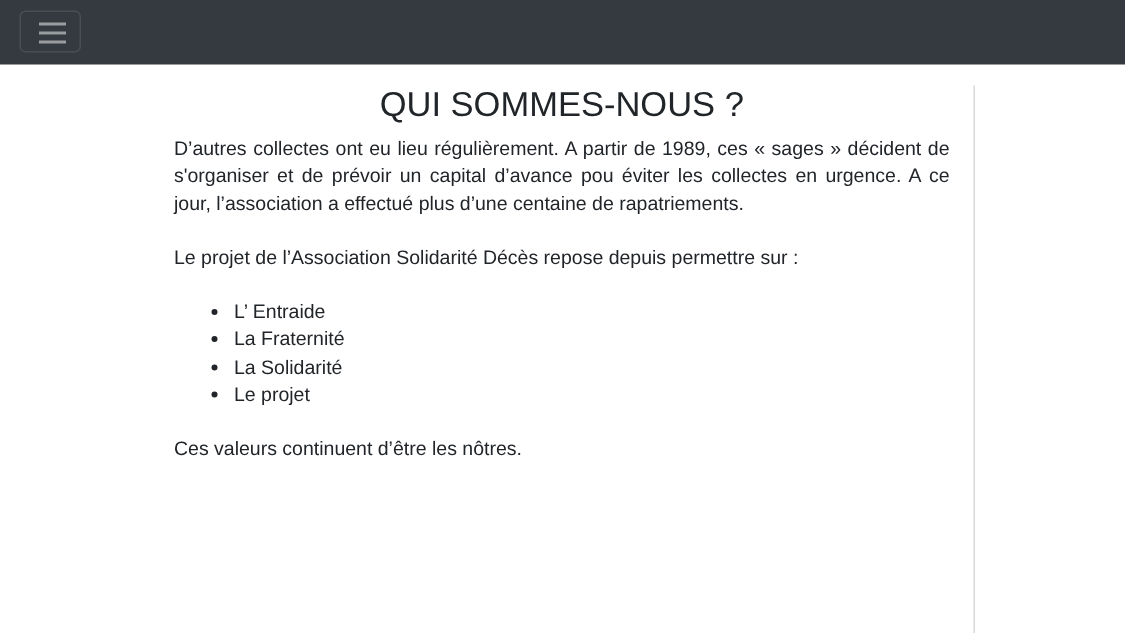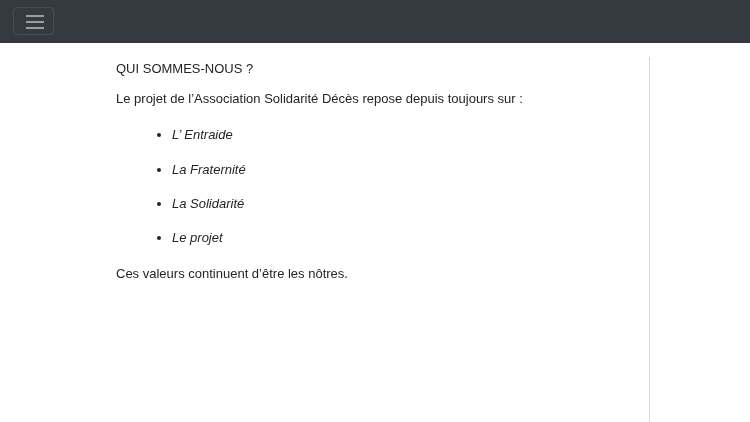--- a/index.html
+++ b/index.html
@@ -22,45 +22,46 @@
     .toggler .bar {
       position: absolute; left: 12px; width: 18px; height: 2px;
       background: rgba(255,255,255,0.5);
     }
     .toggler .b1 { top: 7px; } .toggler .b2 { top: 13px; } .toggler .b3 { top: 19px; }
     .content {
       position: absolute; left: 116px; top: 56px; width: 517px;
       font-size: 13px; line-height: 18.3px;
     }
     .title {
-      font-size: 13px; font-weight: normal; 
+      font-size: 23px; font-weight: normal; text-align: center;
       margin: 0 0 8px 0; line-height: 26px; color: #212529;
     }
     p { margin: 0 0 18px 0; text-align: justify; }
     ul { margin: 0 0 18px 0; padding-left: 40px; }
-    ul li { margin: 16px; font-style: italic; }
+    ul li { margin: 0; }
     .divider {
       position: absolute; left: 649px; top: 57px; width: 1px; height: 365px;
       background: #d9d9d9;
     }
   </style>
 </head>
 <body>
 
 <div class="navbar">
   <div class="toggler">
     <span>
       <span class="bar b1"></span><span class="bar b2"></span><span class="bar b3"></span>
     </span>
   </div>
 </div>
 
 <div class="content">
   <h1 class="title">QUI SOMMES-NOUS ?</h1>
-  <p>Le projet de l’Association Solidarité Décès repose depuis toujours sur :</p>
+  <p>D’autres collectes ont eu lieu régulièrement. A partir de 1989, ces « sages » décident de s'organiser et de prévoir un capital d’avance pou éviter les collectes en urgence. A ce jour, l’association a effectué plus d’une centaine de rapatriements.</p>
+  <p>Le projet de l’Association Solidarité Décès repose depuis permettre sur :</p>
   <ul>
     <li>L’ Entraide</li>
     <li>La Fraternité</li>
     <li>La Solidarité</li>
     <li>Le projet</li>
   </ul>
   <p>Ces valeurs continuent d’être les nôtres.</p>
 </div>
 
 <div class="divider"></div>

